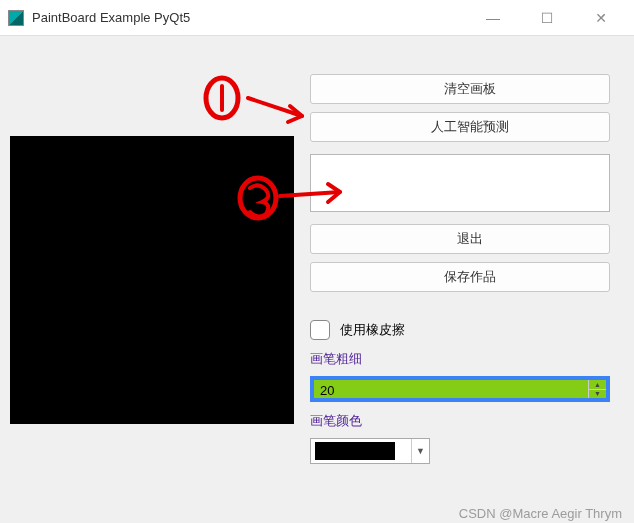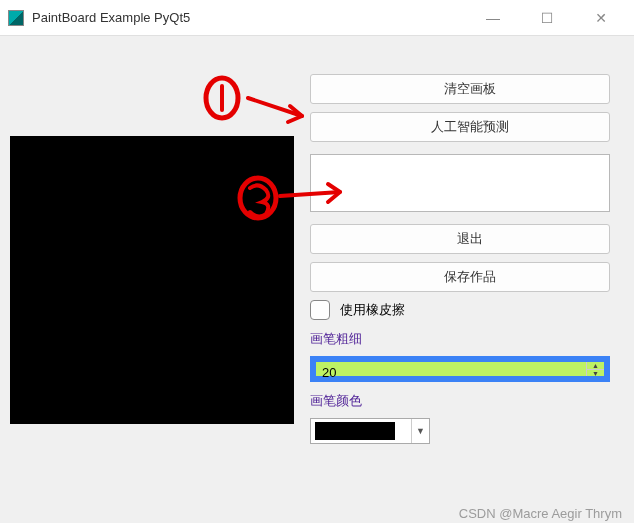--- a/index.html
+++ b/index.html
@@ -65,34 +65,34 @@
     }
     .output-box {
       height: 58px;
       background: #fff;
       border: 1px solid #b8b8b8;
       margin-top: 4px;
       margin-bottom: 4px;
     }
     .checkbox-row {
       display: flex; align-items: center; gap: 10px;
-      margin-top: 0;
+      margin-top: 20px;
     }
     .cb {
       width: 20px; height: 20px;
       border: 1.5px solid #888;
       border-radius: 4px;
       background: #fff;
     }
     .label-row { color: #4c1d95; margin-top: 2px; }
     .spin {
       display: flex;
       height: 26px;
-      border: 6px solid #3b82f6;
-      background: #bef264;
+      border: 4px solid #3b82f6;
+      background: #84cc16;
     }
     .spin-val { flex: 1; padding: 3px 6px; }
     .spin-btns {
       width: 18px;
       display: flex; flex-direction: column;
       border-left: 1px solid #ccc;
     }
     .spin-up, .spin-down {
       flex: 1; font-size: 7px;
       display: flex; align-items: center; justify-content: center;

